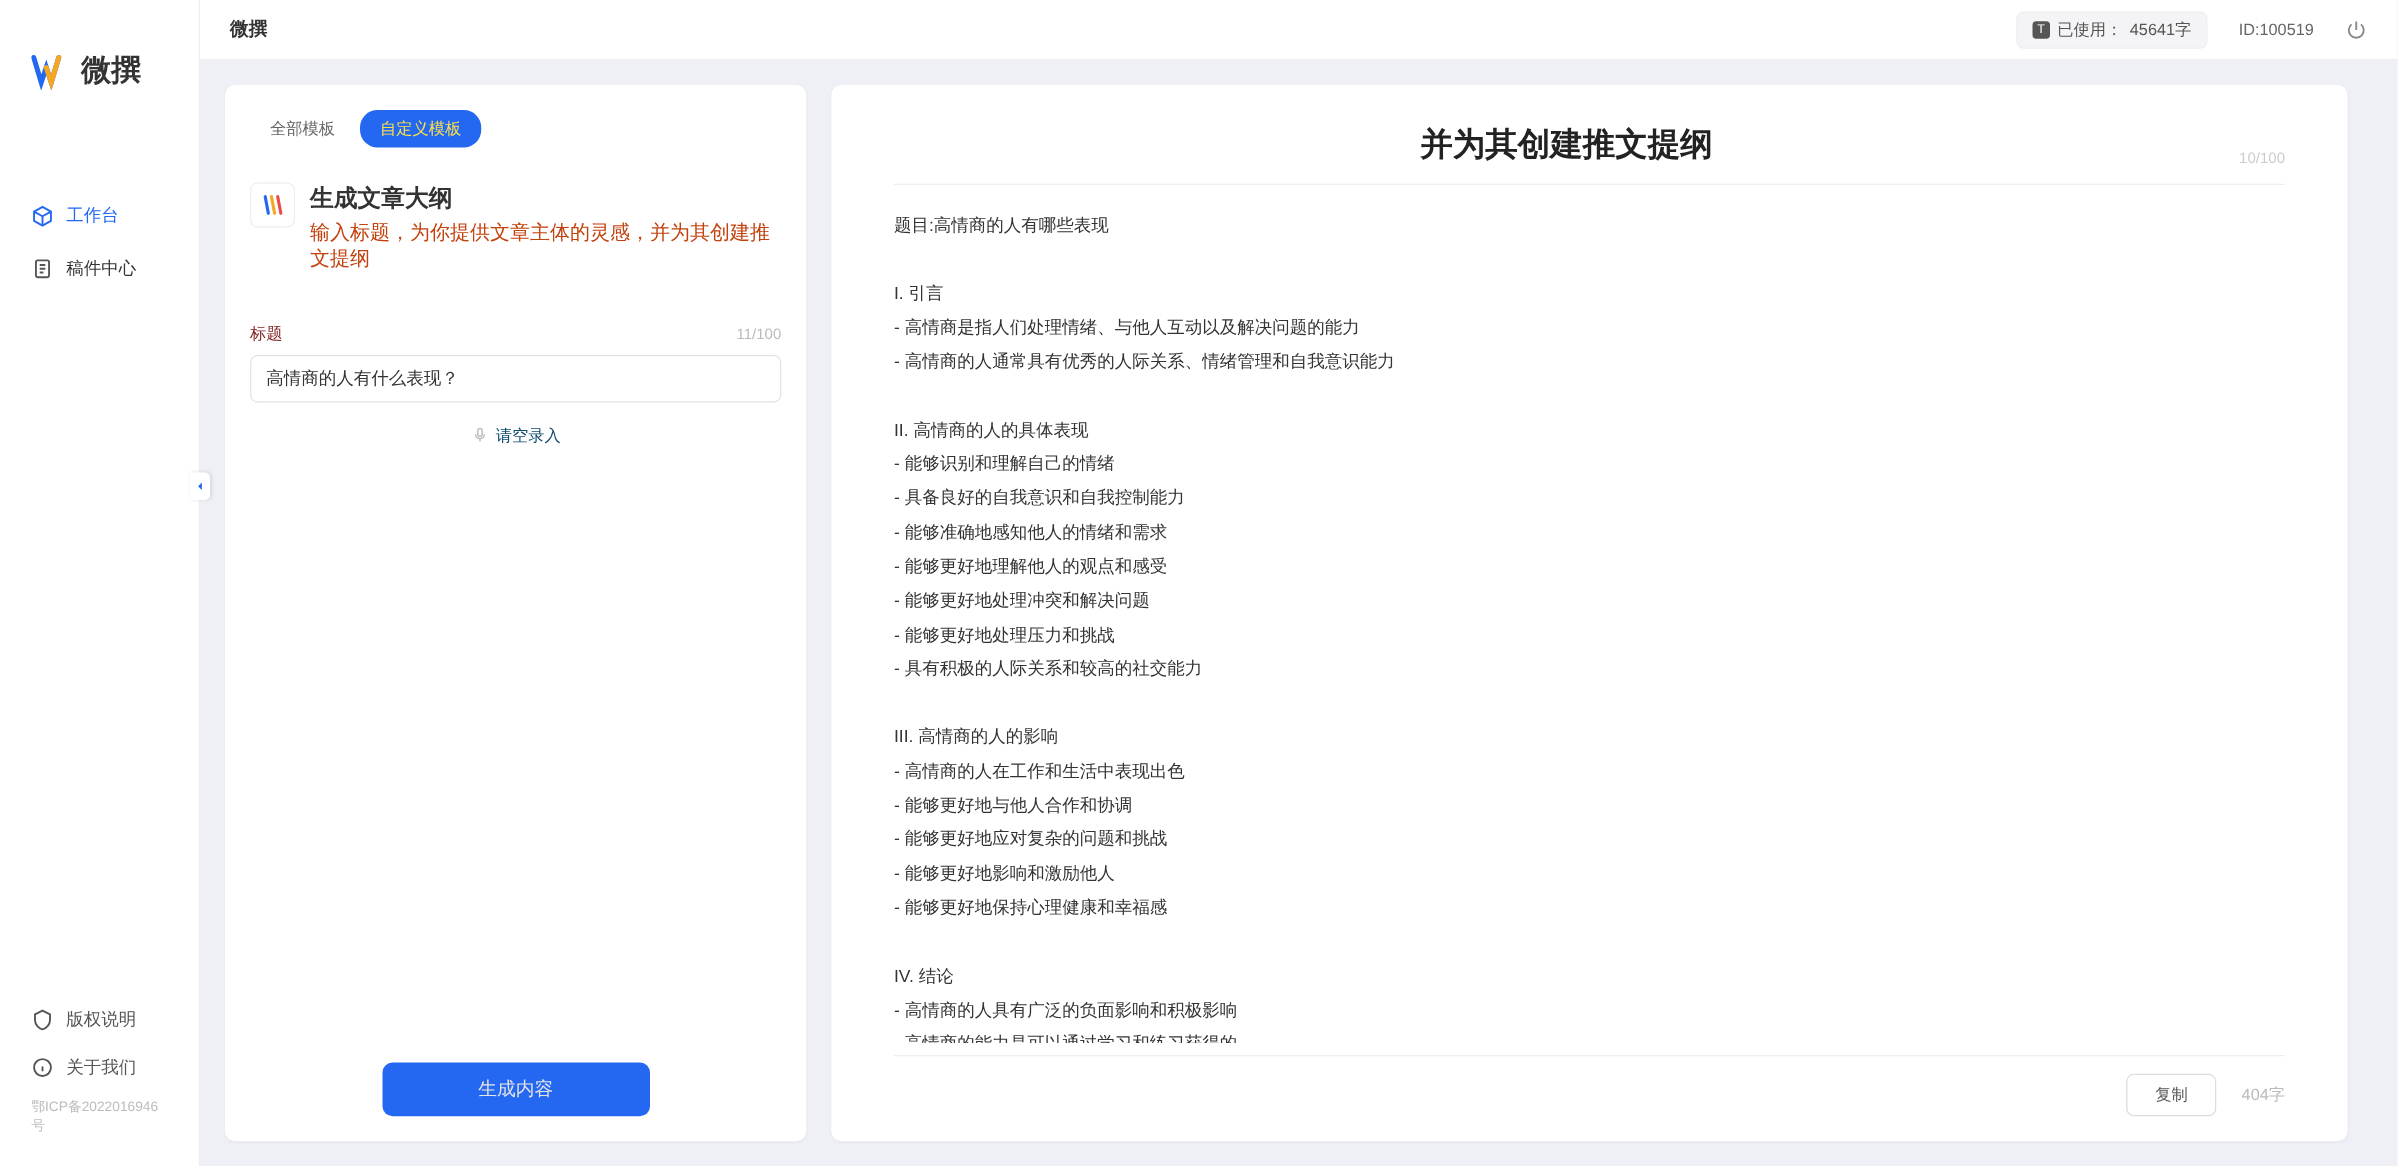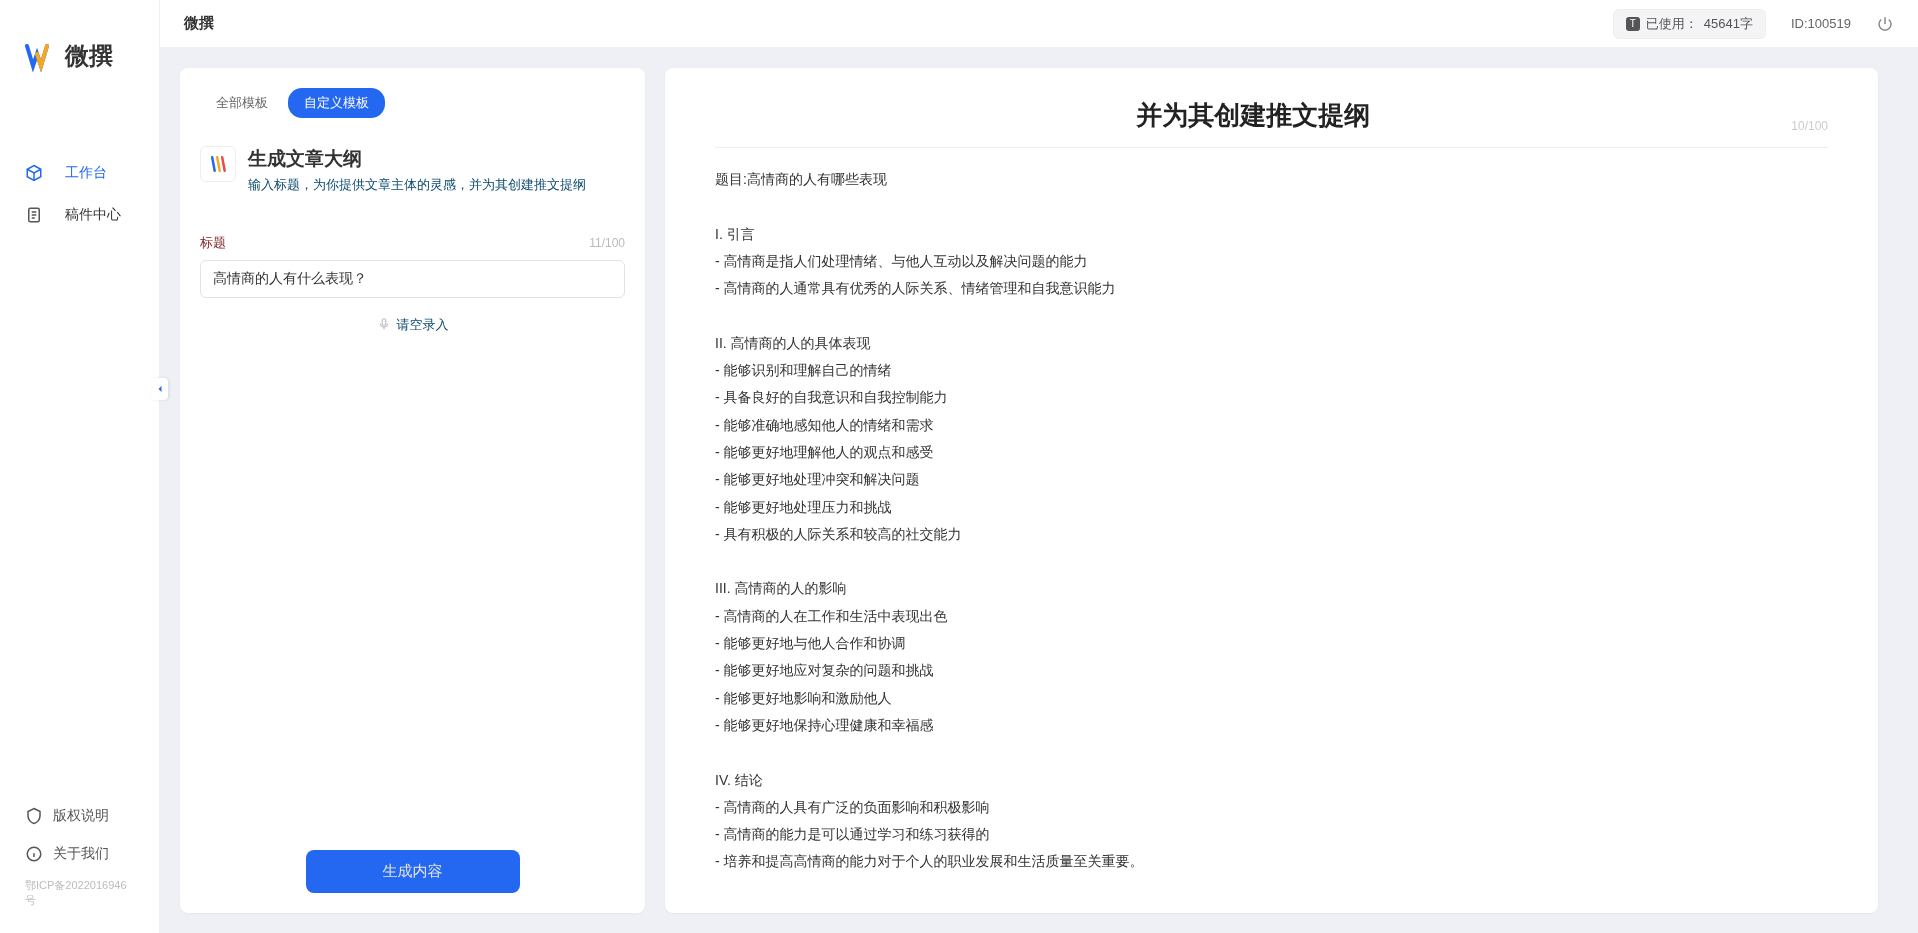--- a/index.html
+++ b/index.html
@@ -34,21 +34,21 @@
       font-weight: 700;
       color: #333;
     }
     .nav-menu {
       flex: 1;
       padding: 50px 0 0;
     }
     .nav-item {
       display: flex;
       align-items: center;
-      gap: 22px;
+      gap: 10px;
       padding: 12px 25px;
       font-size: 14px;
       color: #333;
       cursor: pointer;
     }
     .nav-item.active {
       color: #2468f2;
     }
     .nav-item-icon {
       width: 18px;
@@ -152,21 +152,21 @@
     }
     .tab {
       padding: 6px 16px;
       border-radius: 14px;
       font-size: 13px;
       cursor: pointer;
       color: #666;
     }
     .tab.active {
       background: #2468f2;
-      color: #ffffff;
+      color: #fde047;
     }
     .template-card {
       display: flex;
       gap: 12px;
       padding: 10px 0 20px;
     }
     .template-icon {
       width: 36px;
       height: 36px;
       background: #fff;
@@ -178,22 +178,22 @@
       font-size: 18px;
     }
     .template-info { flex: 1; }
     .template-title {
       font-size: 19px;
       font-weight: 600;
       color: #333;
       margin-bottom: 4px;
     }
     .template-desc {
-      font-size: 13px;
-      color: #0c4a6e;
+      font-size: 16px;
+      color: #c2410c;
       font-family: Liberation Mono, monospace;
     }
     .field-label-row {
       display: flex;
       justify-content: space-between;
       align-items: center;
       margin-top: 20px;
       margin-bottom: 8px;
     }
     .field-label {
@@ -457,15 +457,19 @@
 - 高情商的人在工作和生活中表现出色
 - 能够更好地与他人合作和协调
 - 能够更好地应对复杂的问题和挑战
 - 能够更好地影响和激励他人
 - 能够更好地保持心理健康和幸福感
 
 IV. 结论
 - 高情商的人具有广泛的负面影响和积极影响
 - 高情商的能力是可以通过学习和练习获得的
 - 培养和提高高情商的能力对于个人的职业发展和生活质量至关重要。</div>
+      <div class="output-footer">
+        <button class="copy-btn">复制</button>
+        <span class="word-count">404字</span>
+      </div>
     </section>
   </div>
 </div>
 
 </body></html>

